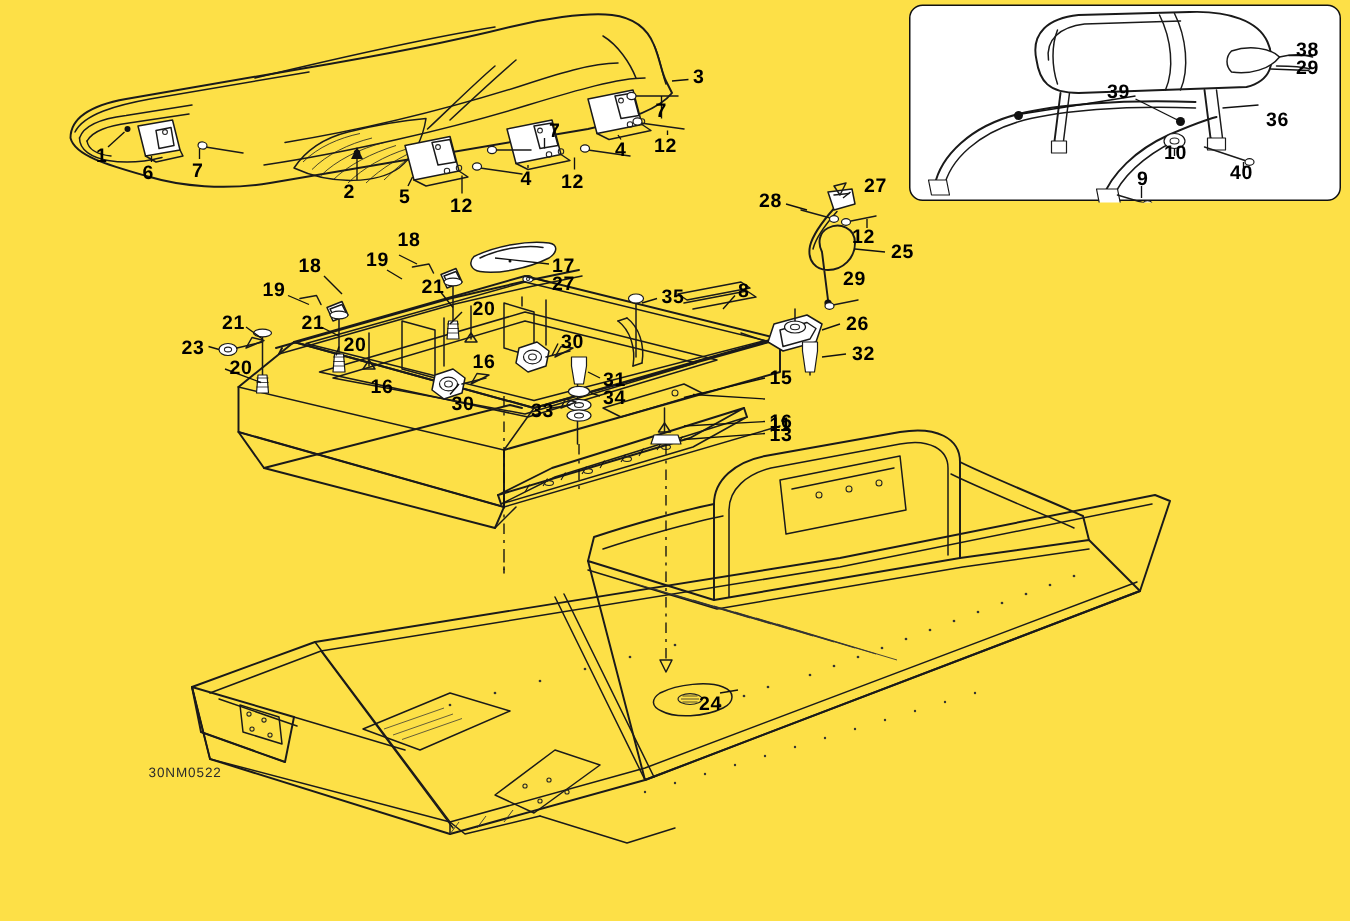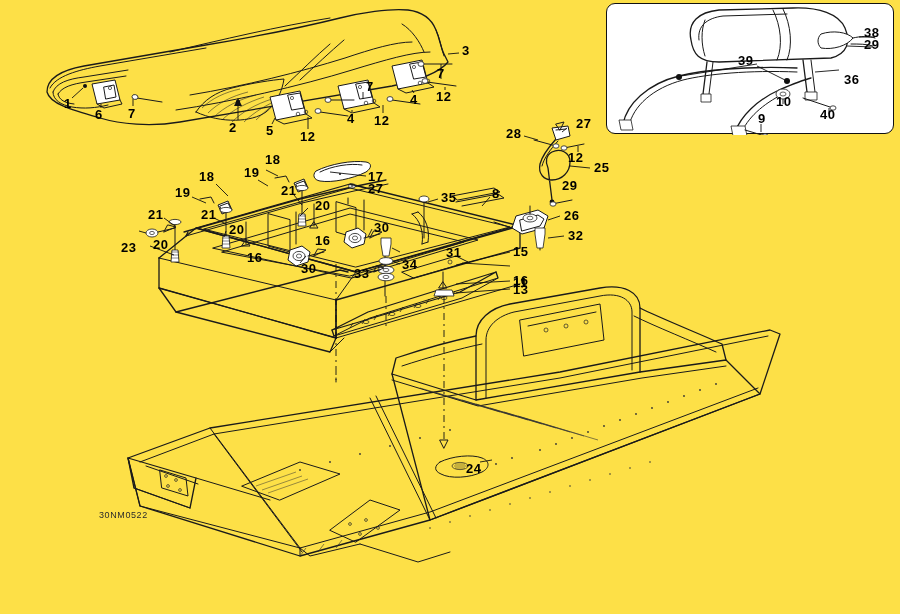--- a/index.html
+++ b/index.html
@@ -561,28 +561,28 @@
   <div class="lbl" style="left:244px;top:166px;">19</div>
   <div class="lbl" style="left:175px;top:186px;">19</div>
   <div class="lbl" style="left:368px;top:170px;">17</div>
   <div class="lbl" style="left:368px;top:182px;">27</div>
   <div class="lbl" style="left:281px;top:184px;">21</div>
   <div class="lbl" style="left:201px;top:208px;">21</div>
   <div class="lbl" style="left:148px;top:208px;">21</div>
   <div class="lbl" style="left:315px;top:199px;">20</div>
   <div class="lbl" style="left:229px;top:223px;">20</div>
   <div class="lbl" style="left:153px;top:238px;">20</div>
-  <div class="lbl" style="left:121px;top:225px;margin-top:16px;">23</div>
+  <div class="lbl" style="left:121px;top:225px;">23</div>
   <div class="lbl" style="left:441px;top:191px;">35</div>
   <div class="lbl" style="left:492px;top:187px;">8</div>
   <div class="lbl" style="left:374px;top:221px;">30</div>
   <div class="lbl" style="left:301px;top:262px;">30</div>
   <div class="lbl" style="left:315px;top:234px;">16</div>
   <div class="lbl" style="left:247px;top:251px;">16</div>
-  <div class="lbl" style="left:402px;top:246px;margin-left:44px;">31</div>
+  <div class="lbl" style="left:402px;top:246px;">31</div>
   <div class="lbl" style="left:402px;top:258px;">34</div>
   <div class="lbl" style="left:354px;top:267px;">33</div>
   <div class="lbl" style="left:564px;top:209px;">26</div>
   <div class="lbl" style="left:568px;top:229px;">32</div>
   <div class="lbl" style="left:513px;top:245px;">15</div>
   <div class="lbl" style="left:513px;top:259px;margin-top:17px;">11</div>
   <div class="lbl" style="left:513px;top:274px;">16</div>
   <div class="lbl" style="left:513px;top:283px;">13</div>
   <div class="lbl" style="left:506px;top:127px;">28</div>
   <div class="lbl" style="left:576px;top:117px;">27</div>

